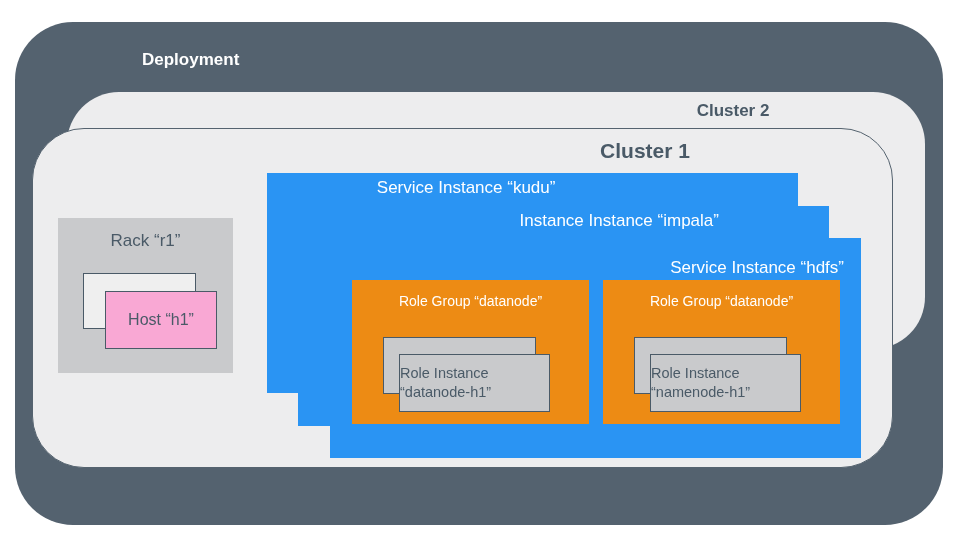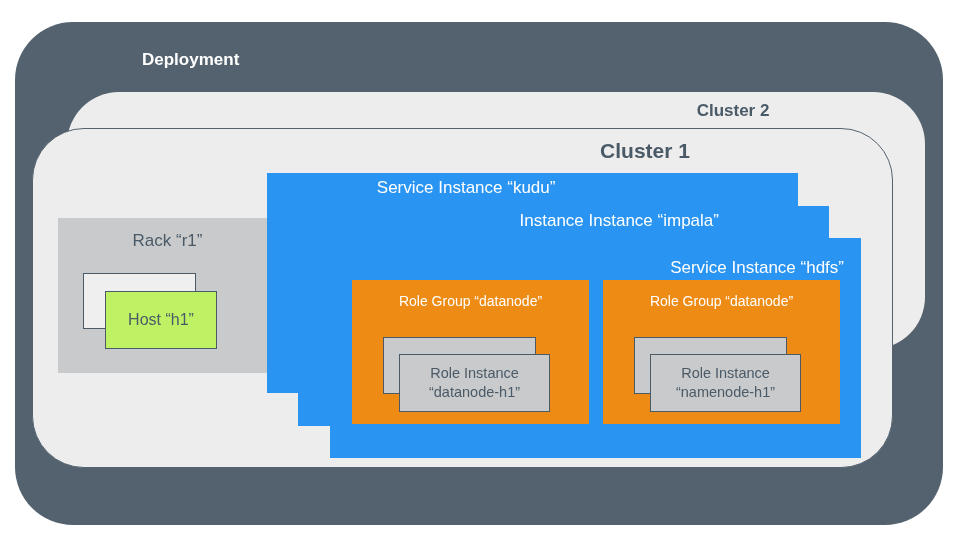--- a/index.html
+++ b/index.html
@@ -32,33 +32,32 @@
     box-sizing:border-box;
   }
   .cluster1-label{
     position:absolute;left:645px;top:139px;transform:translateX(-50%);
     color:#4A5A67;font-size:21px;font-weight:bold;white-space:nowrap;
   }
   
   .rack{
     position:absolute;left:58px;top:218px;width:175px;height:155px;
     background:#C9CACC;
-    padding-left:44px;
   }
   .rack-label{
     position:absolute;left:0;right:0;top:13px;text-align:center;
     color:#4A5A67;font-size:17px;white-space:nowrap;
   }
   .host-back{
     position:absolute;left:25px;top:55px;width:113px;height:56px;
     background:#EFEFEF;border:1px solid #4A5A67;box-sizing:border-box;
   }
   .host-front{
     position:absolute;left:47px;top:73px;width:112px;height:58px;
-    background:#bef264;border:1px solid #4A5A67;box-sizing:border-box;
+    background:#f9a8d4;border:1px solid #4A5A67;box-sizing:border-box;
     display:flex;align-items:center;justify-content:center;
     color:#4A5A67;font-size:16px;white-space:nowrap;
   }
   
   .svc{position:absolute;width:531px;height:220px;background:#2A94F3;}
   .svc-kudu{left:267px;top:173px;}
   .svc-impala{left:298px;top:206px;}
   .svc-hdfs{left:330px;top:238px;}
   .svc-label{
     position:absolute;color:#ffffff;font-size:17px;white-space:nowrap;
@@ -77,21 +76,21 @@
     color:#ffffff;font-size:14px;white-space:nowrap;
   }
   
   .ri-back{
     position:absolute;left:31px;top:57px;width:153px;height:57px;
     background:#C9CACC;border:1px solid #4A5A67;box-sizing:border-box;
   }
   .ri-front{
     position:absolute;left:47px;top:74px;width:151px;height:58px;
     background:#C9CACC;border:1px solid #4A5A67;box-sizing:border-box;
-    display:flex;flex-direction:column;align-items:center;justify-content:center;
+    display:flex;flex-direction:column;align-items:flex-start;justify-content:center;
     color:#4A5A67;font-size:14.5px;line-height:19px;white-space:nowrap;
   }
 </style>
 </head>
 <body>
 
 <div class="stage">
 
   <div class="deployment"></div>
   <div class="deployment-label">Deployment</div>

